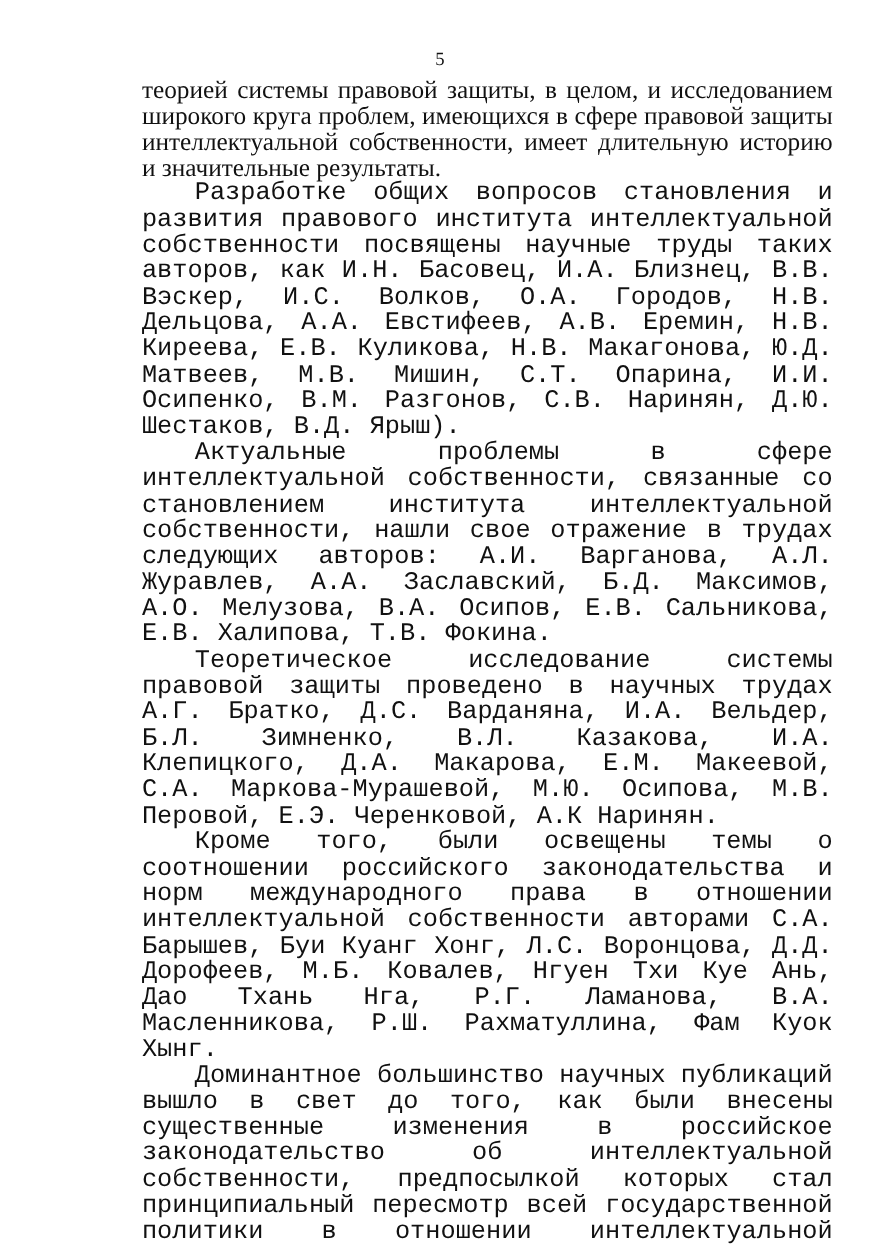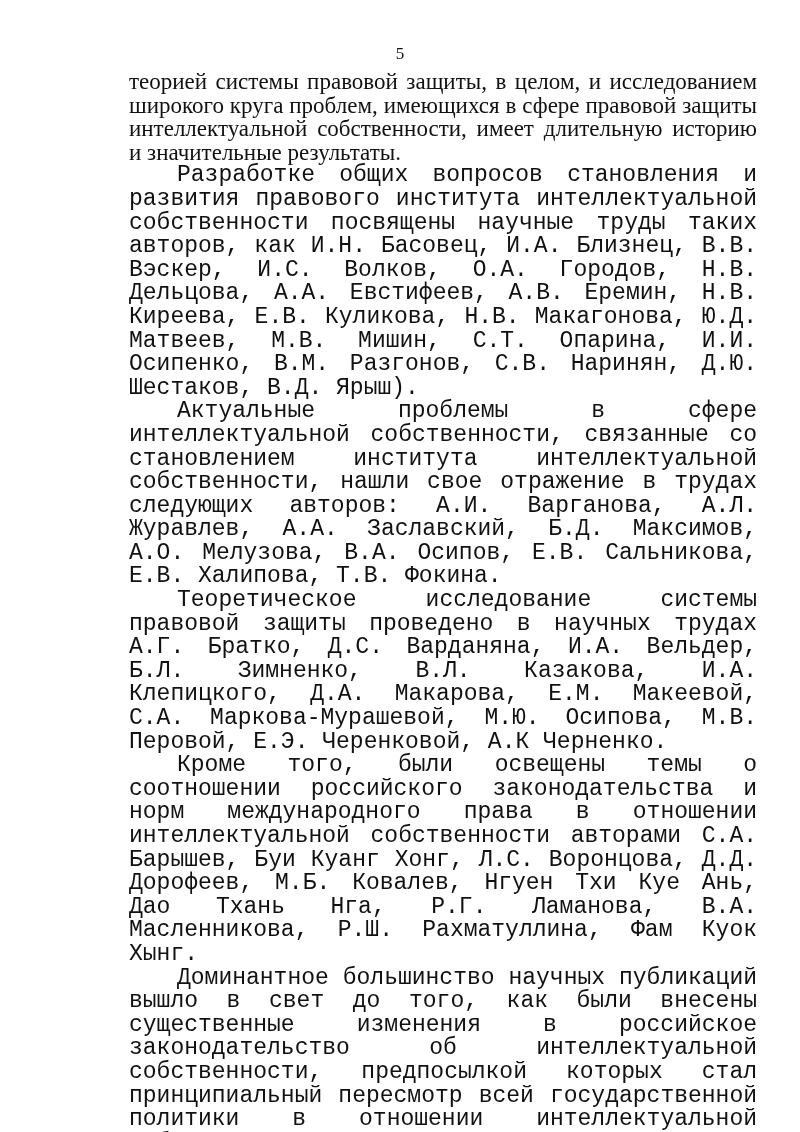--- a/index.html
+++ b/index.html
@@ -33,21 +33,21 @@
     <p>
       <span>теорией системы правовой защиты, в целом, и исследованием широкого круга проблем, имеющихся в сфере правовой защиты интеллектуальной собственности, имеет длительную историю и значительные результаты.</span>
     </p>
     <p class="indent">
       <span>Разработке общих вопросов становления и развития  правового института интеллектуальной собственности посвящены научные труды таких авторов, как И.Н. Басовец, И.А. Близнец, В.В. Вэскер, И.С. Волков, О.А. Городов, Н.В. Дельцова, А.А. Евстифеев, А.В. Еремин, Н.В. Киреева, Е.В. Куликова, Н.В. Макагонова, Ю.Д. Матвеев, М.В. Мишин, С.Т. Опарина, И.И. Осипенко, В.М. Разгонов, С.В. Наринян, Д.Ю. Шестаков, В.Д. Ярыш).</span>
     </p>
     <p class="indent">
       <span>Актуальные проблемы в сфере интеллектуальной собственности, связанные со становлением института интеллектуальной собственности, нашли свое отражение в трудах следующих авторов: А.И. Варганова, А.Л. Журавлев,    А.А. Заславский,    Б.Д. Максимов,    А.О. Мелузова, В.А. Осипов, Е.В. Сальникова, Е.В. Халипова, Т.В. Фокина.</span>
     </p>
     <p class="indent">
-      <span>Теоретическое исследование системы правовой защиты проведено в научных трудах А.Г. Братко, Д.С. Варданяна, И.А. Вельдер, Б.Л. Зимненко, В.Л. Казакова, И.А. Клепицкого, Д.А. Макарова, Е.М. Макеевой, С.А. Маркова-Мурашевой, М.Ю. Осипова, М.В. Перовой, Е.Э. Черенковой, А.К Черненко.</span>
+      <span>Теоретическое исследование системы правовой защиты проведено в научных трудах А.Г. Братко, Д.С. Варданяна, И.А. Вельдер, Б.Л. Зимненко, В.Л. Казакова, И.А. Клепицкого, Д.А. Макарова, Е.М. Макеевой, С.А. Маркова-Мурашевой, М.Ю. Осипова, М.В. Перовой, Е.Э. Черенковой, А.К Наринян.</span>
     </p>
     <p class="indent">
       <span>Кроме того, были освещены темы о соотношении российского законодательства и норм международного права в отношении интеллектуальной собственности авторами С.А. Барышев, Буи Куанг Хонг, Л.С. Воронцова, Д.Д. Дорофеев, М.Б. Ковалев, Нгуен Тхи Куе Ань, Дао Тхань Нга, Р.Г. Ламанова, В.А. Масленникова, Р.Ш. Рахматуллина, Фам Куок Хынг.</span>
     </p>
     <p class="indent">
       <span>Доминантное большинство научных публикаций вышло в свет до того, как были внесены существенные изменения в российское законодательство об интеллектуальной собственности, предпосылкой которых стал принципиальный пересмотр всей государственной политики в отношении интеллектуальной собственности, когда Российское государство перестало рассматривать авторское право лишь как средство защиты своего культурного достояния от необоснованного использования зарубежными странами. Что касается научных работ, вышедших после принятия Конституции Российской Федерации 1993 года, то они, в основном, ограничиваются гражданско-правовой тематикой, освещая лишь изменения в законодательстве России об интеллектуальной собственности, и не останавливаются на проблемах, связанных с осуществлением правовой защиты интеллектуальной собственности по уровням системы, или путем разложения системы на составляющие элементы.</span>
     </p>
   </div>
 </div>
 

